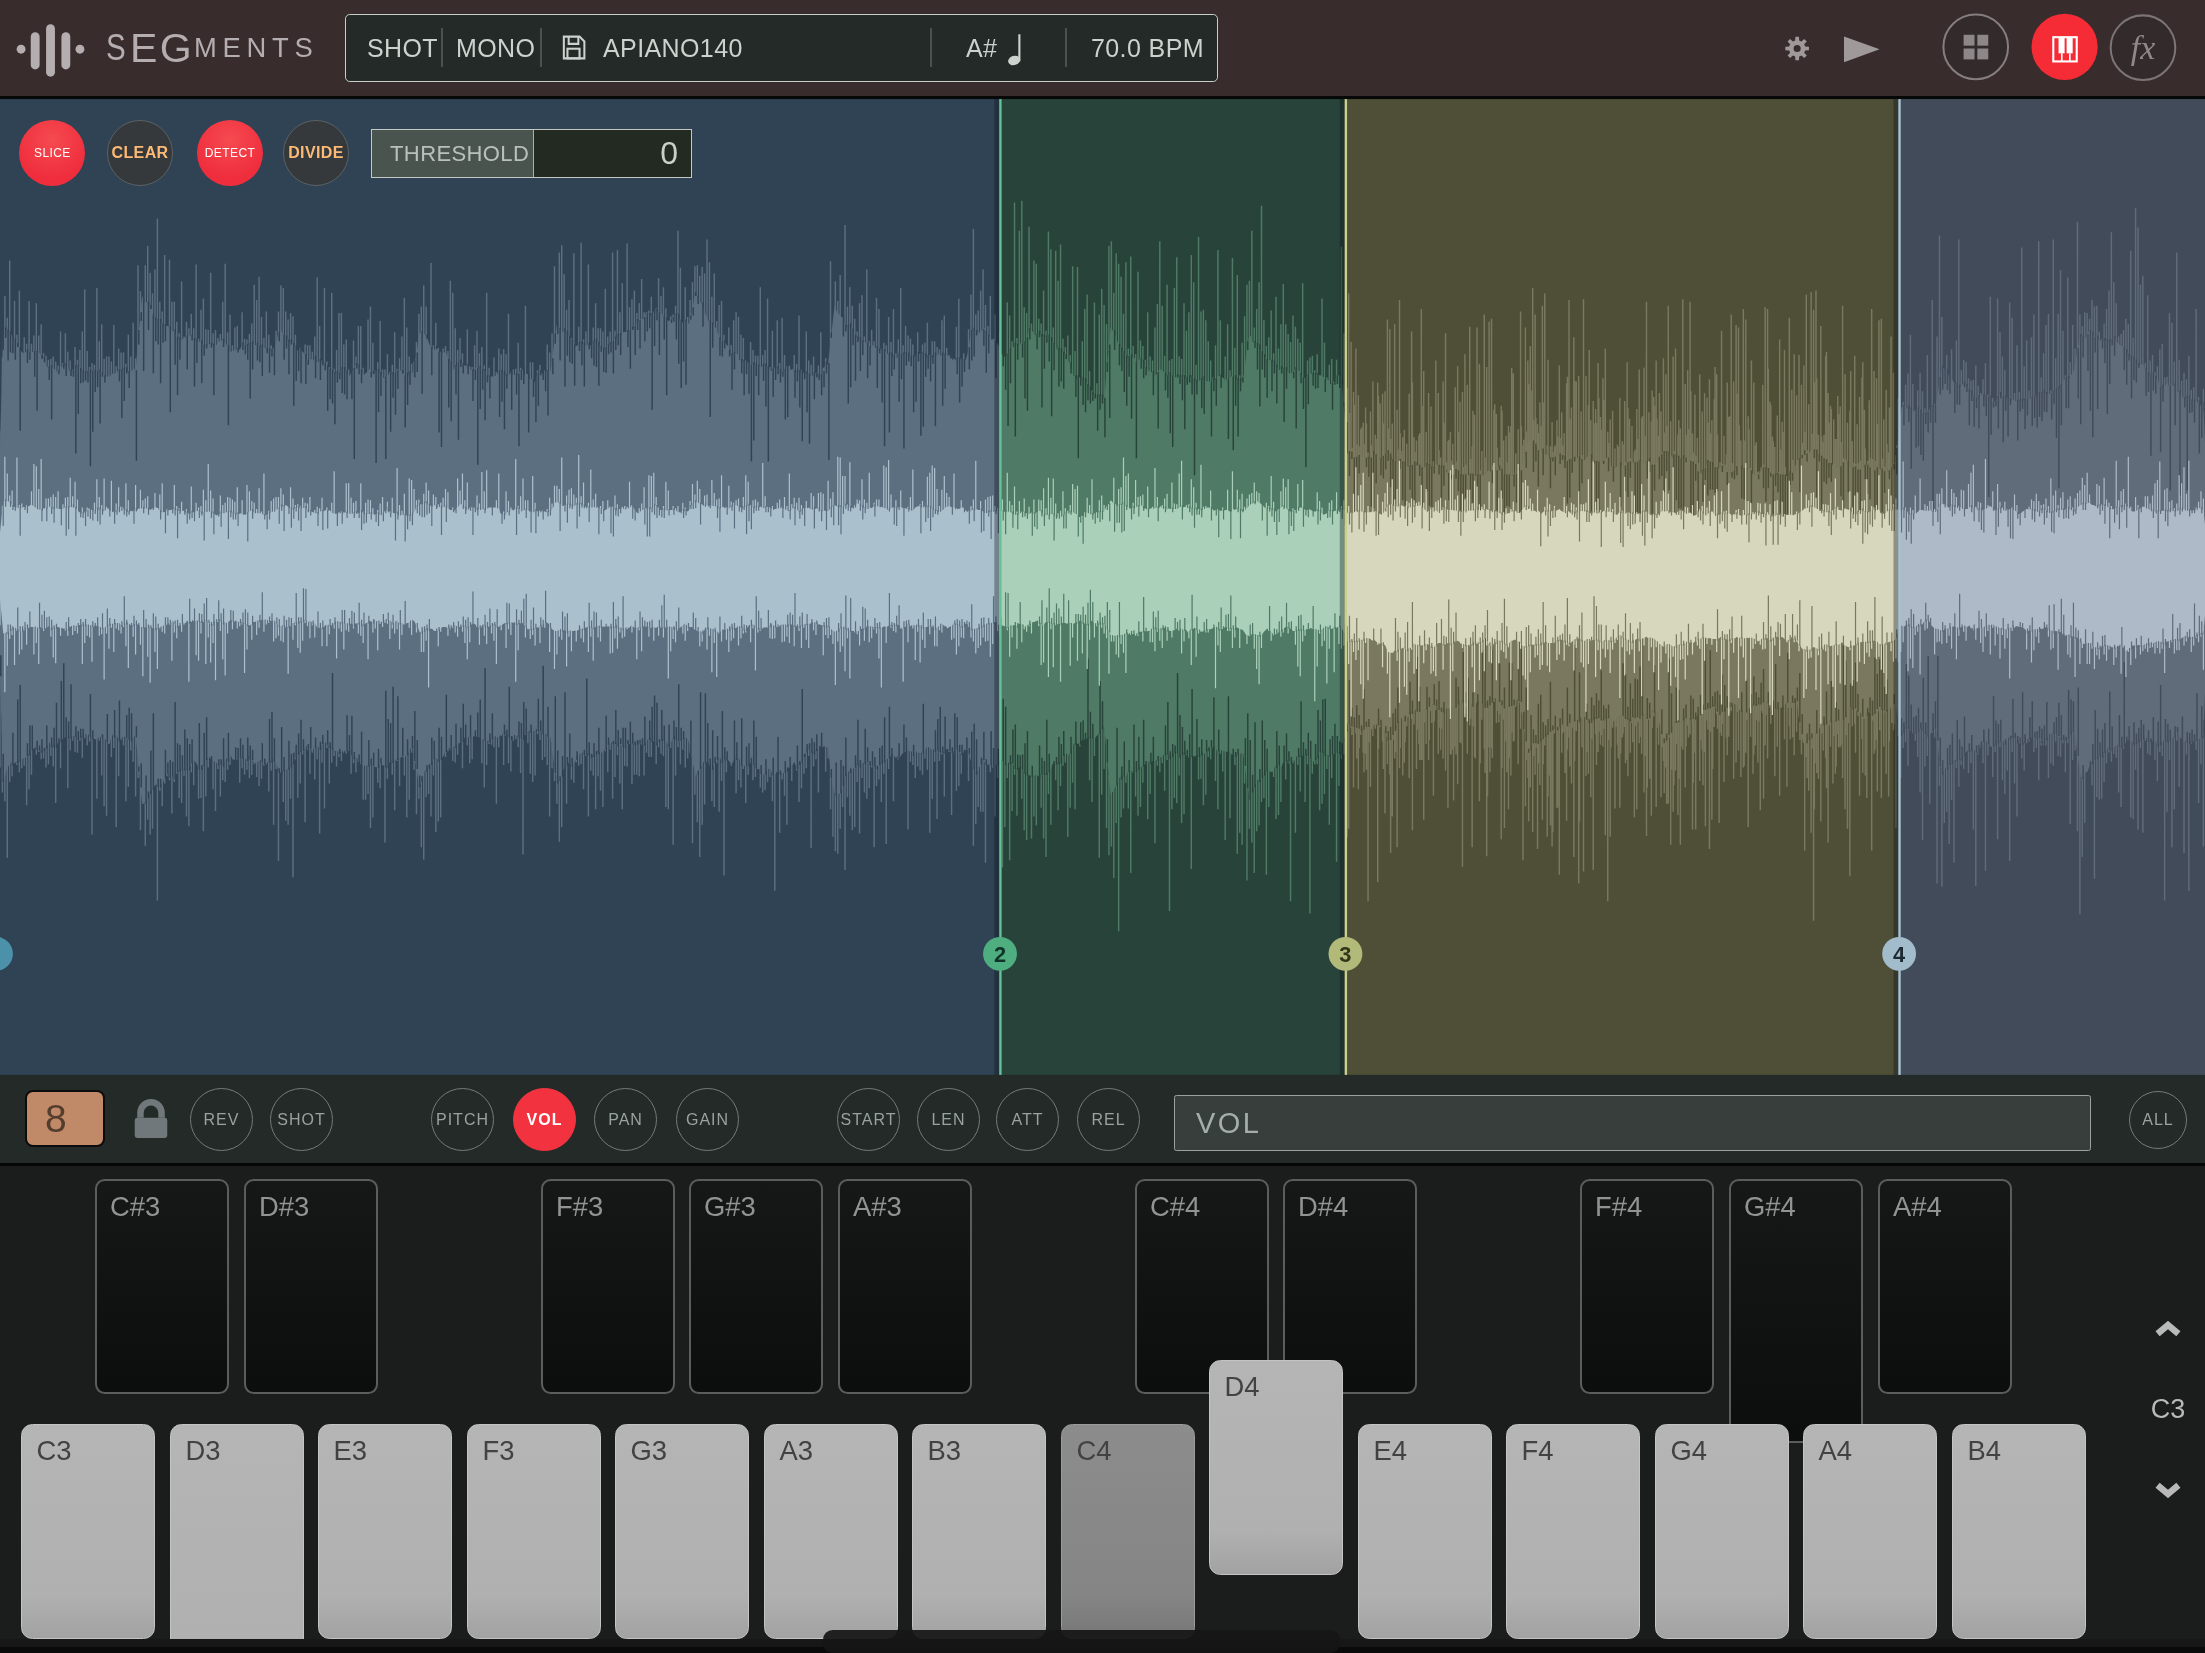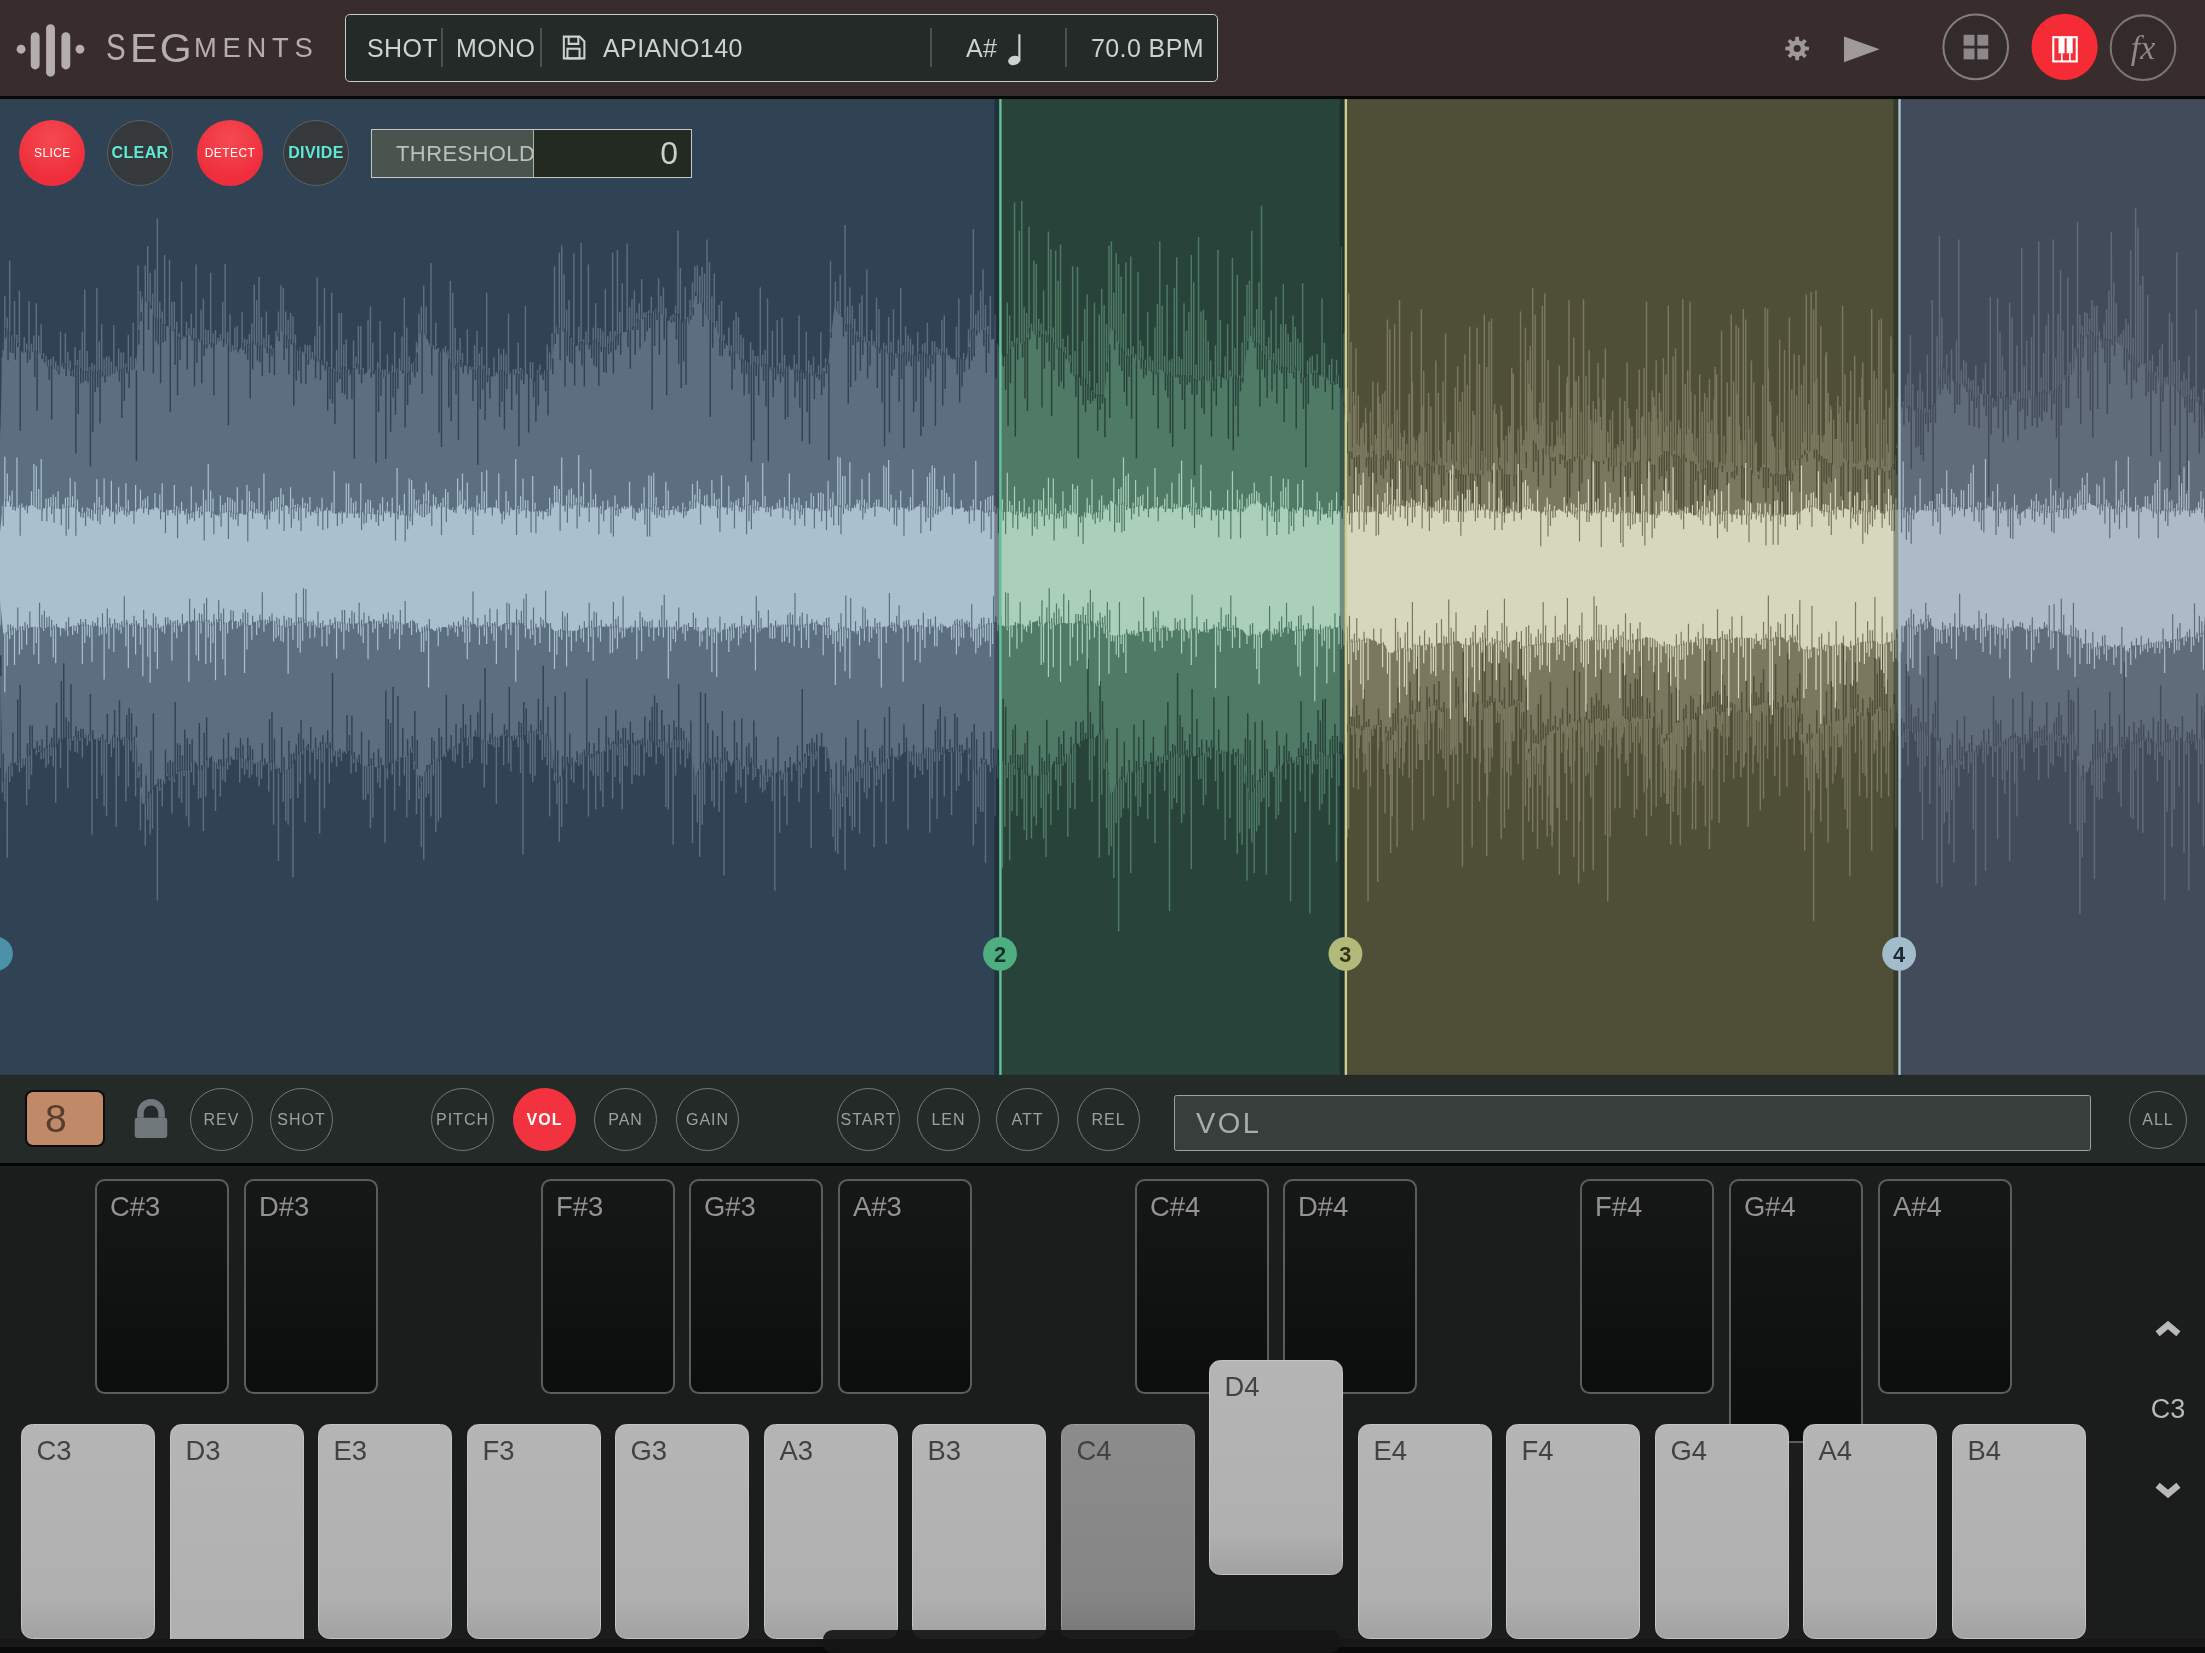--- a/index.html
+++ b/index.html
@@ -13,26 +13,26 @@
 .lm { font-size:27.4px; letter-spacing:5.7px; }
 .tbox { position:absolute; left:345px; top:13.7px; width:873px; height:68px; background:#232a28;
   border:1.6px solid #c9cec9; border-radius:4.8px; color:#ccd2cd; font-size:25px; letter-spacing:0.4px; }
 .tpos { position:absolute; top:50%; transform:translateY(-50%); white-space:nowrap; }
 .tsep { position:absolute; top:13px; width:1.6px; height:39px; background:#4a524e; }
 .wave { position:absolute; left:0; top:99px; }
 .ovl { position:absolute; z-index:5; }
 .circle-btn { position:absolute; border-radius:50%; display:flex; align-items:center;
   justify-content:center; z-index:6; }
 .rbtn { background:radial-gradient(circle at 50% 30%,#f54a50 0%,#ef2d3c 70%); color:#fff; font-size:12px; font-weight:normal; letter-spacing:0.4px; }
-.dbtn { background:#35393b; border:1.6px solid #5b6165; color:#5eead4; font-size:16px;
+.dbtn { background:#35393b; border:1.6px solid #5b6165; color:#fdba74; font-size:16px;
   font-weight:bold; letter-spacing:0.4px; }
 .thr { position:absolute; left:371px; top:129px; width:321px; height:49px; z-index:6;
   border:1.6px solid #c3c8c3; display:flex; }
 .thr-l { width:161px; background:#4a544e; color:#bac1bb; font-size:22px; letter-spacing:0.4px;
-  display:flex; align-items:center; padding-left:24px; }
+  display:flex; align-items:center; padding-left:18px; }
 .thr-r { flex:1; border-left:1.6px solid #aab0ab; background:#222a21; color:#c9cfc9; font-size:32px; display:flex;
   align-items:center; justify-content:flex-end; padding-right:13px; }
 .cbar { position:absolute; left:0; top:1075px; width:2205px; height:88px; background:#232a28; }
 .cbar-line { position:absolute; left:0; top:1163px; width:2205px; height:4px; background:#050606; }
 .n8 { position:absolute; left:25px; top:1090px; width:80px; height:57px; background:#c08a68;
   border:2.4px solid #0c0c0c; border-radius:8px; color:#553d2d; font-size:39px;
   display:flex; align-items:center; padding-left:18px; }
 .cc { position:absolute; border-radius:50%; border:1.6px solid #737c78; color:#99a29d;
   font-size:16px; letter-spacing:1px; display:flex; align-items:center; justify-content:center; }
 .cc.red { background:#f2333f; border-color:#f2333f; color:#fff; font-weight:bold; }

